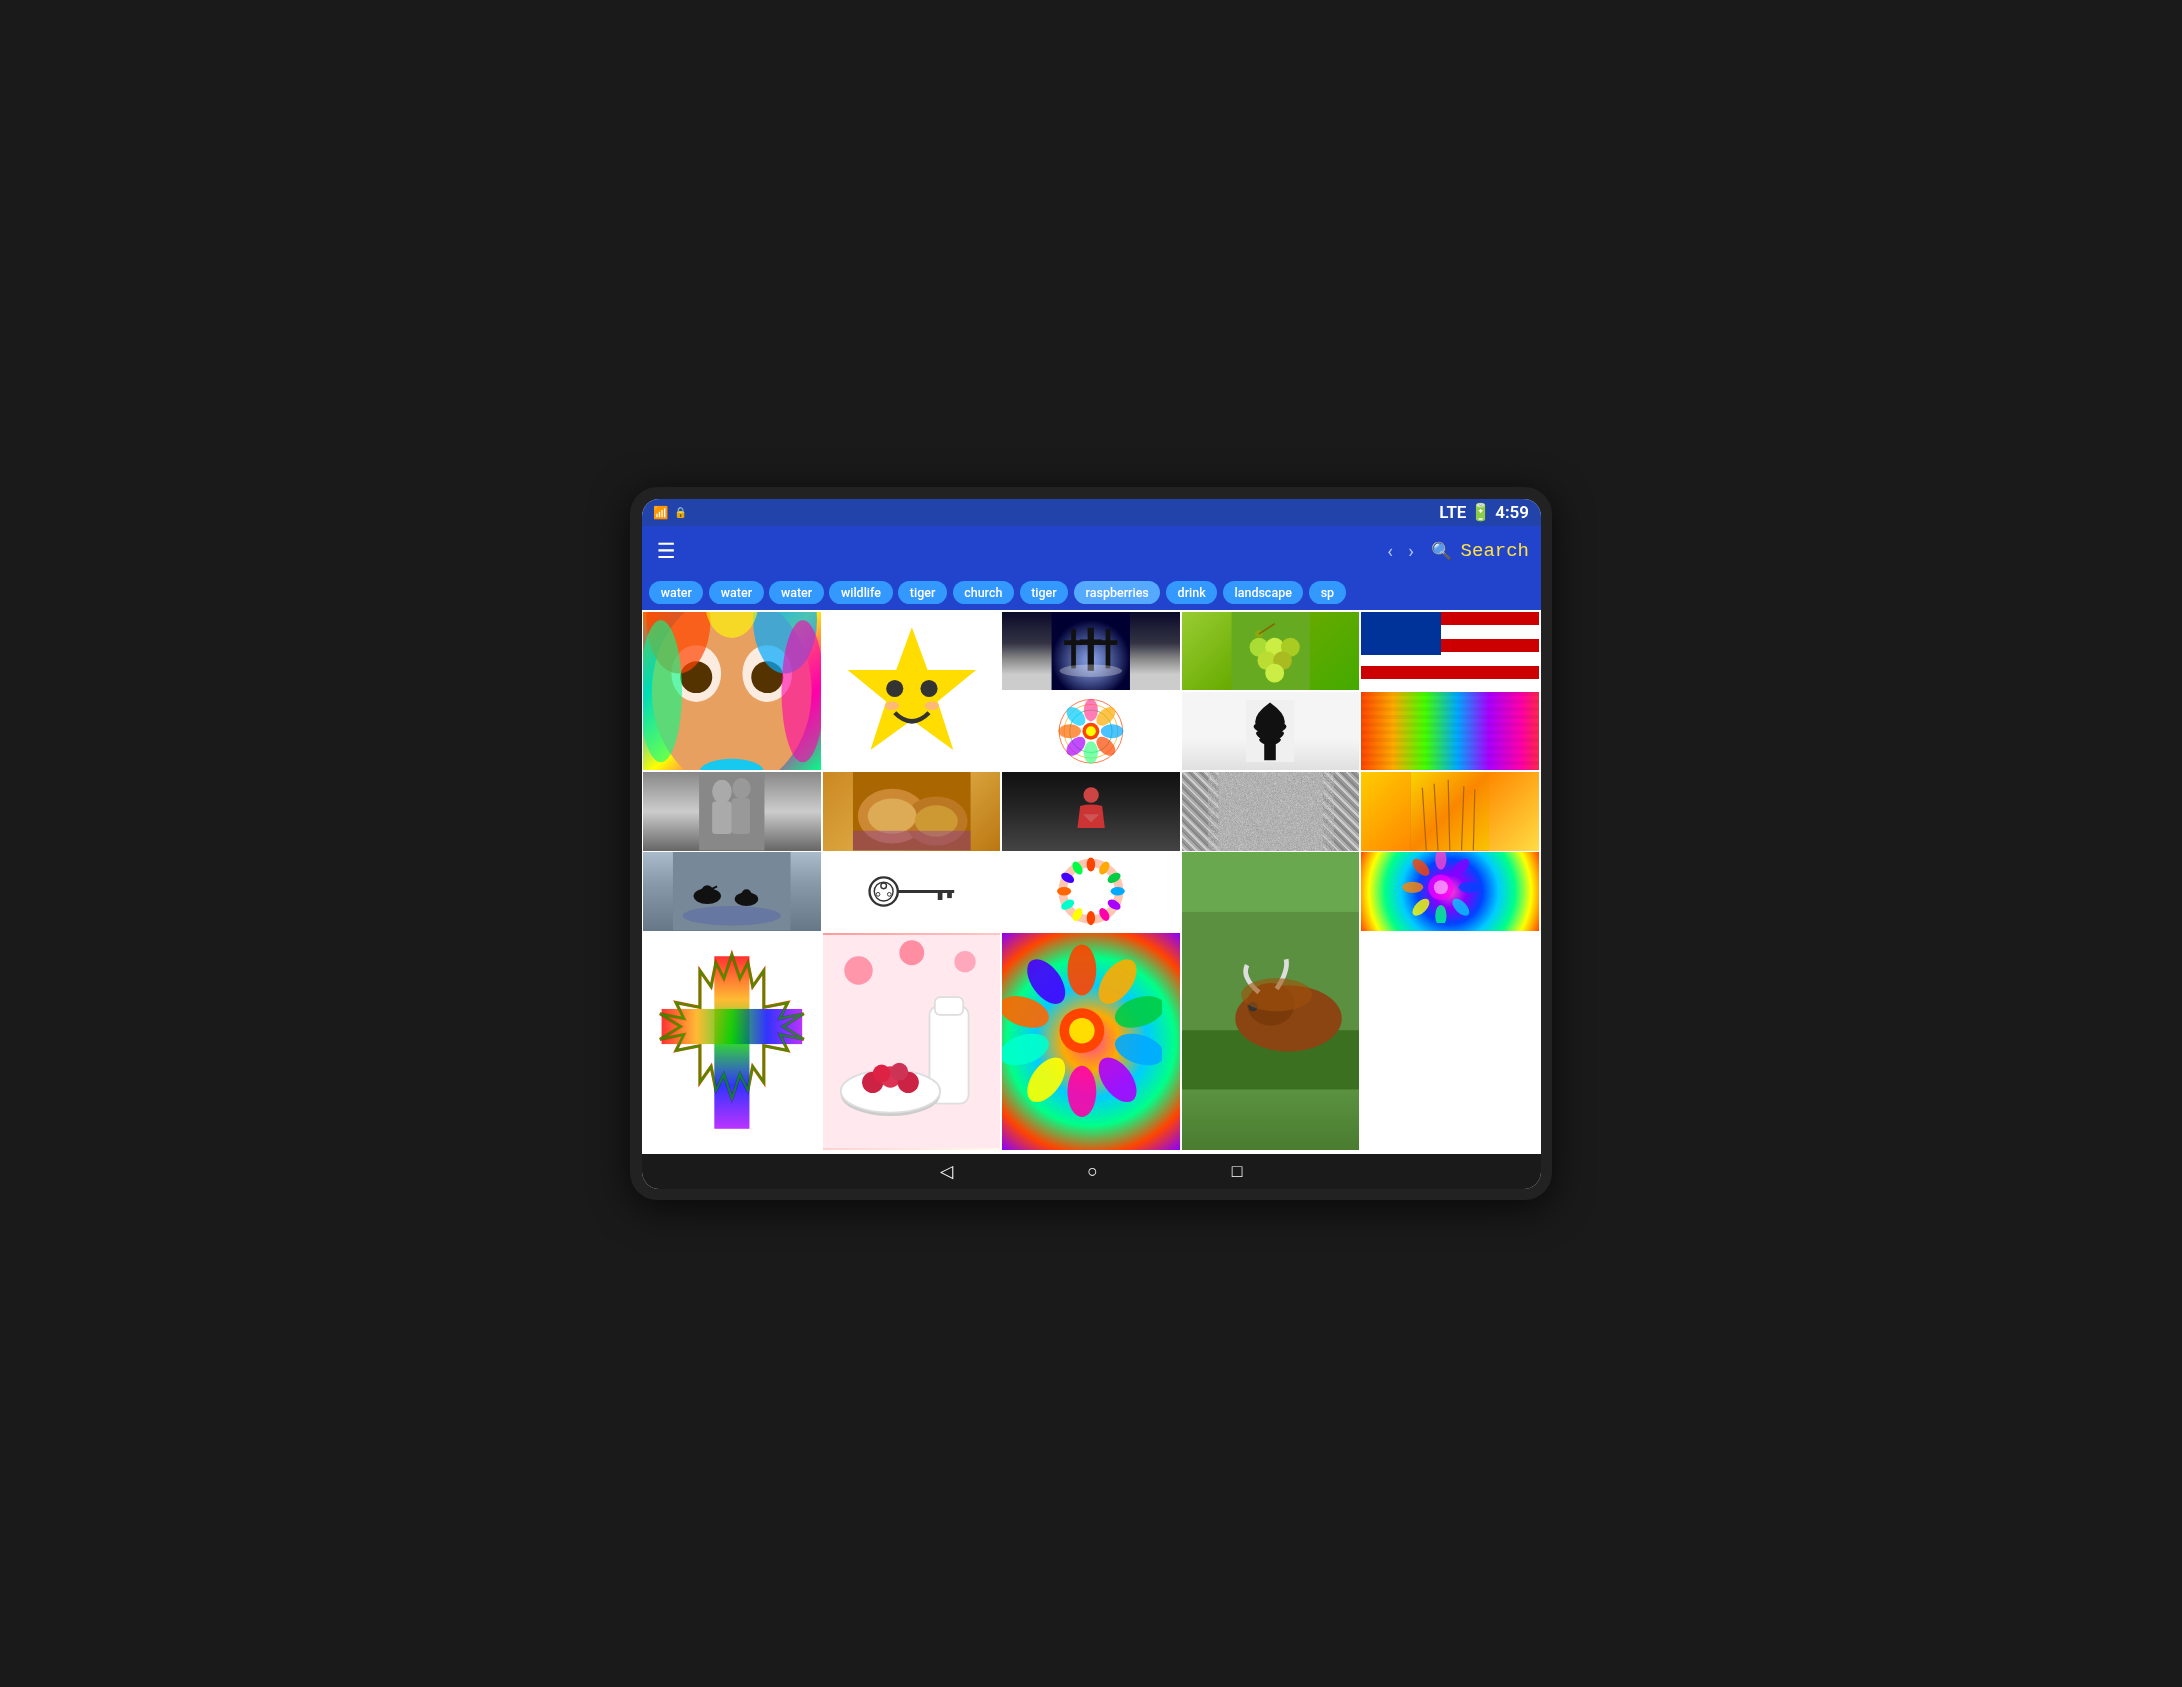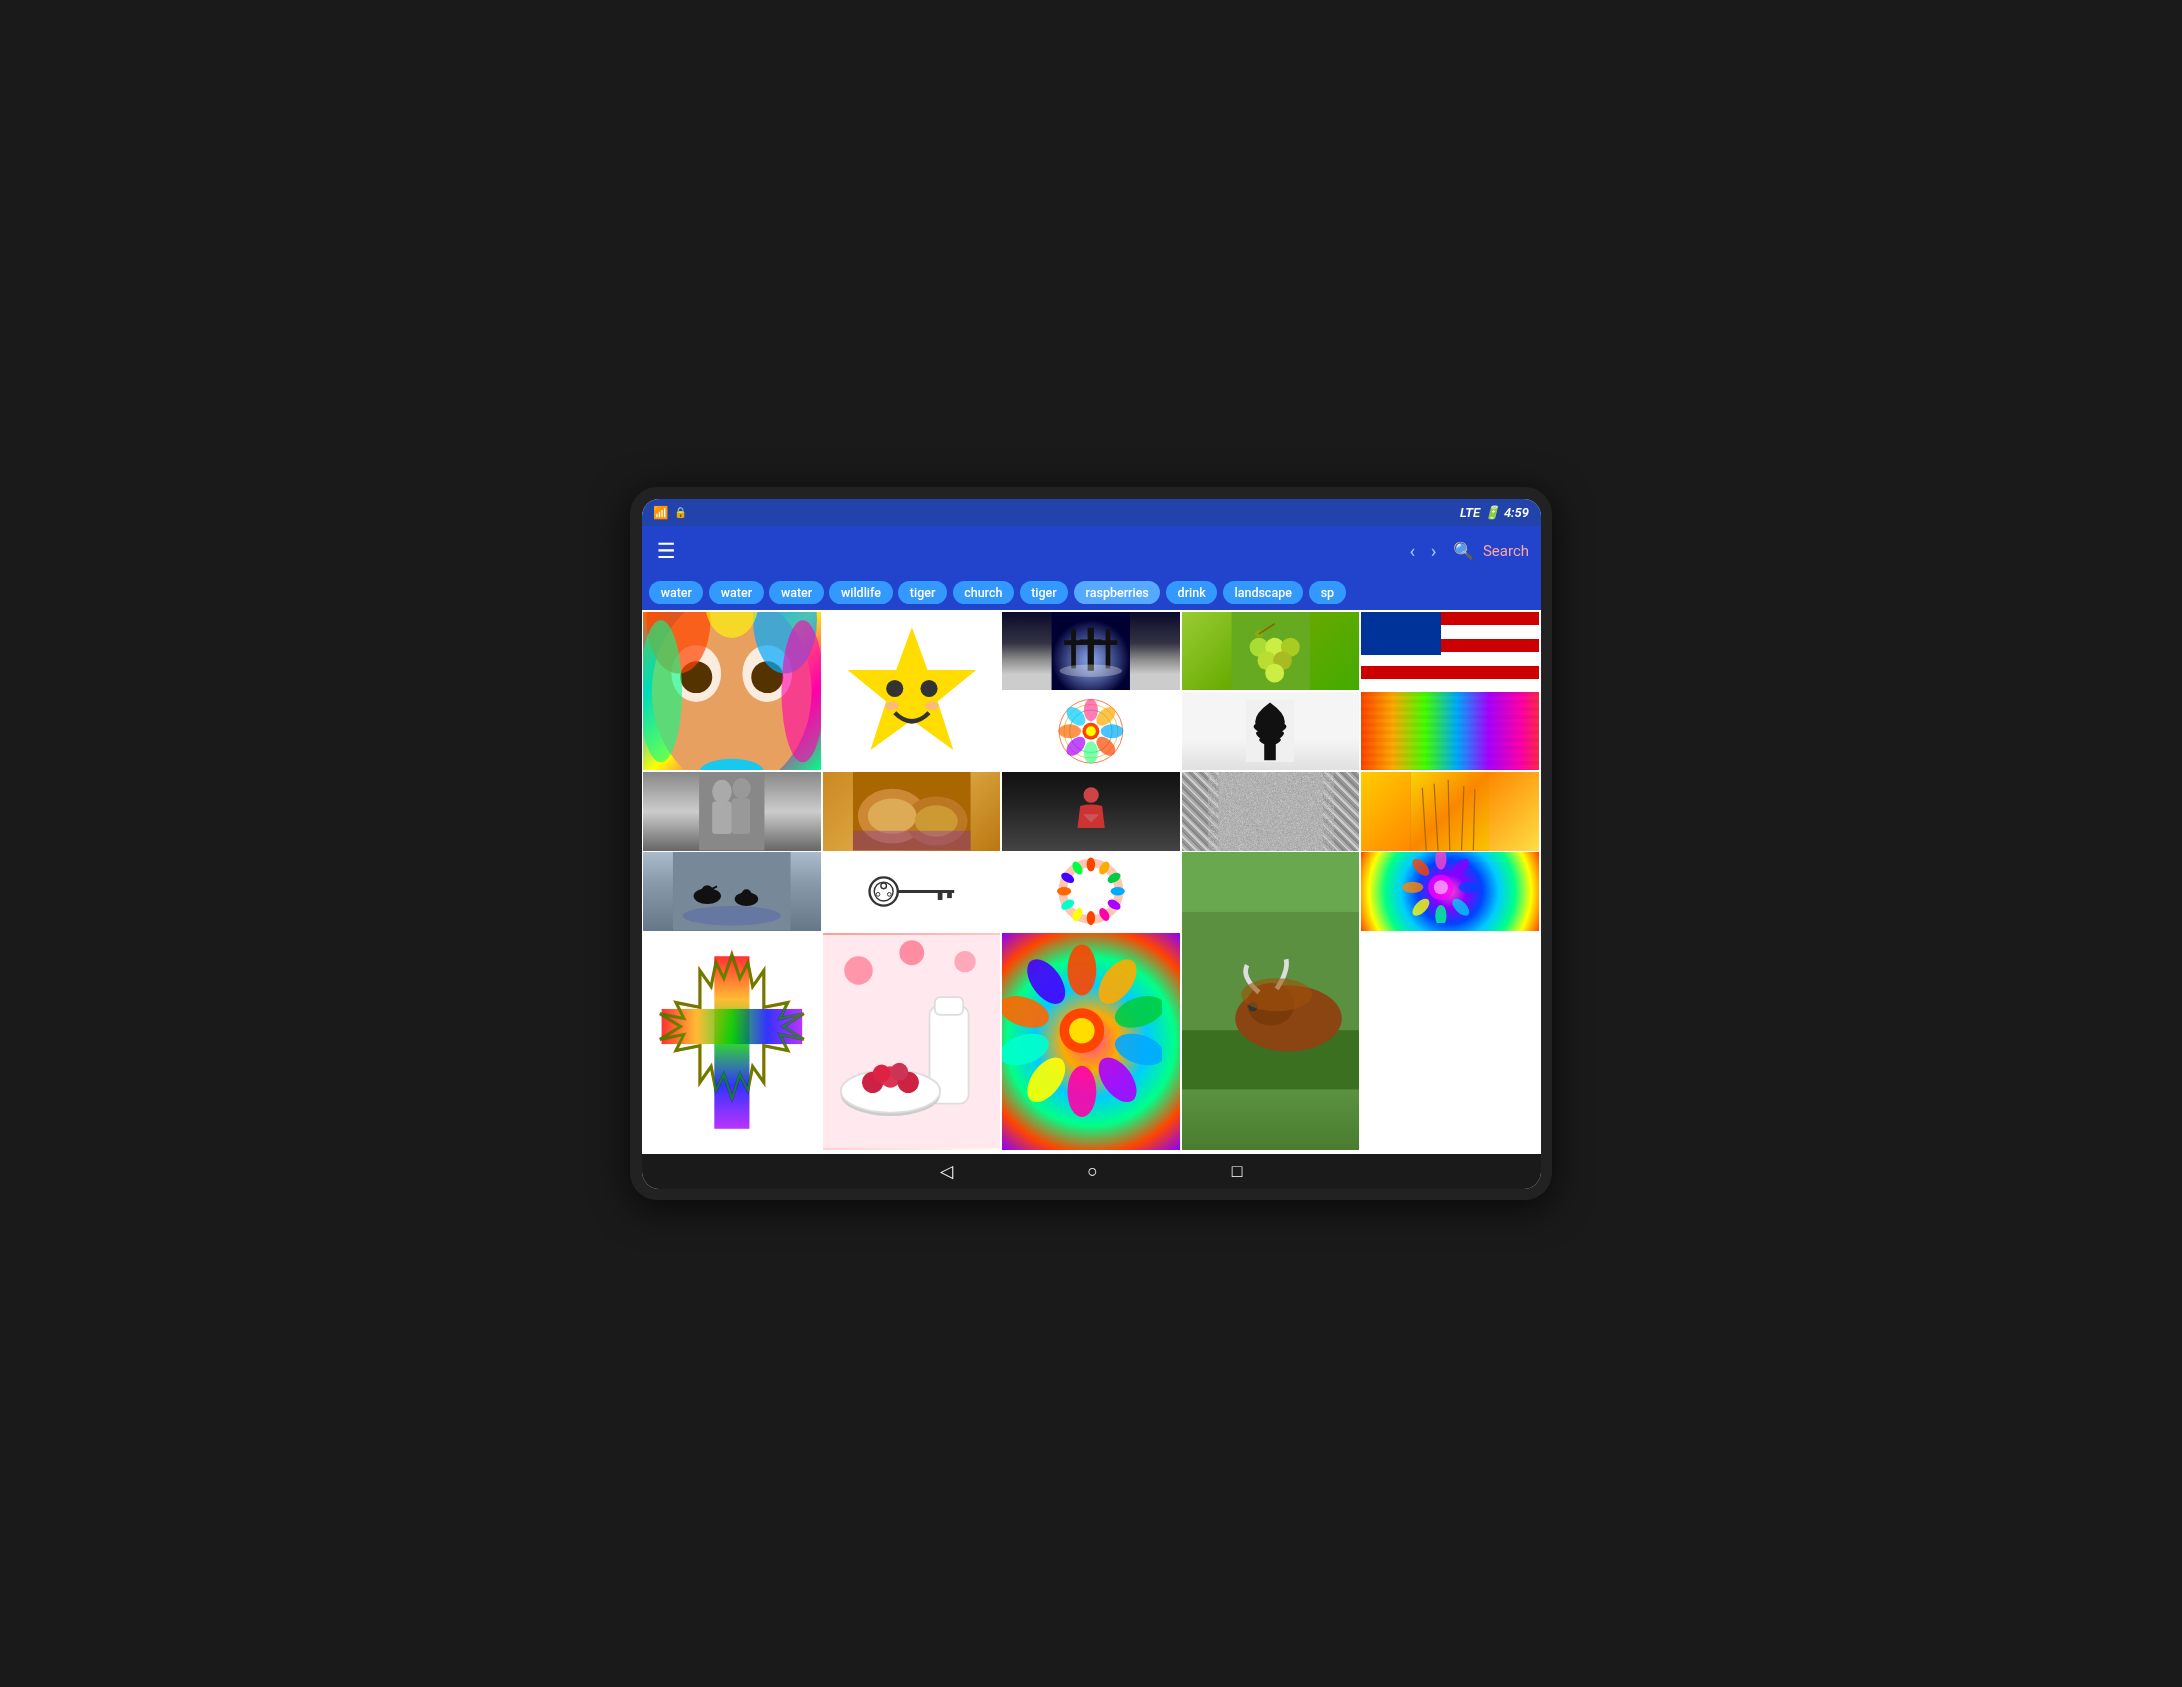--- a/index.html
+++ b/index.html
@@ -35,21 +35,21 @@
       background: #2244aa;
       height: 27px;
       display: flex;
       justify-content: space-between;
       align-items: center;
       padding: 0 11.5px;
       color: white;
       font-size: 10.6px;
     }
     .status-left { display: flex; gap: 5.8px; align-items: center; }
-    .status-right { display: flex; gap: 3.8px; align-items: center; font-weight: 600; font-size: 13px; font-style: italic; }
+    .status-right { display: flex; gap: 3.8px; align-items: center; font-weight: 600; font-size: 17px; }
 
     
     .toolbar {
       background: #2244cc;
       height: 50px;
       display: flex;
       align-items: center;
       padding: 0 11.5px;
       gap: 11.5px;
     }
@@ -70,21 +70,21 @@
     .search-bar {
       display: flex;
       align-items: center;
       background: #2244cc;
       border: none;
       color: #aac4ff;
       font-size: 15.4px;
       gap: 7.7px;
     }
     .search-icon { color: #aac4ff; font-size: 17.3px; }
-    .search-text { color: #fca5a5; font-size: 15px; }
+    .search-text { color: #fde047; font-size: 19px; font-family: Liberation Mono, monospace; }
 
     
     .tags-row {
       background: #2244cc;
       padding: 5.8px 7.7px;
       display: flex;
       gap: 5.8px;
       overflow: hidden;
       align-items: center;
     }

